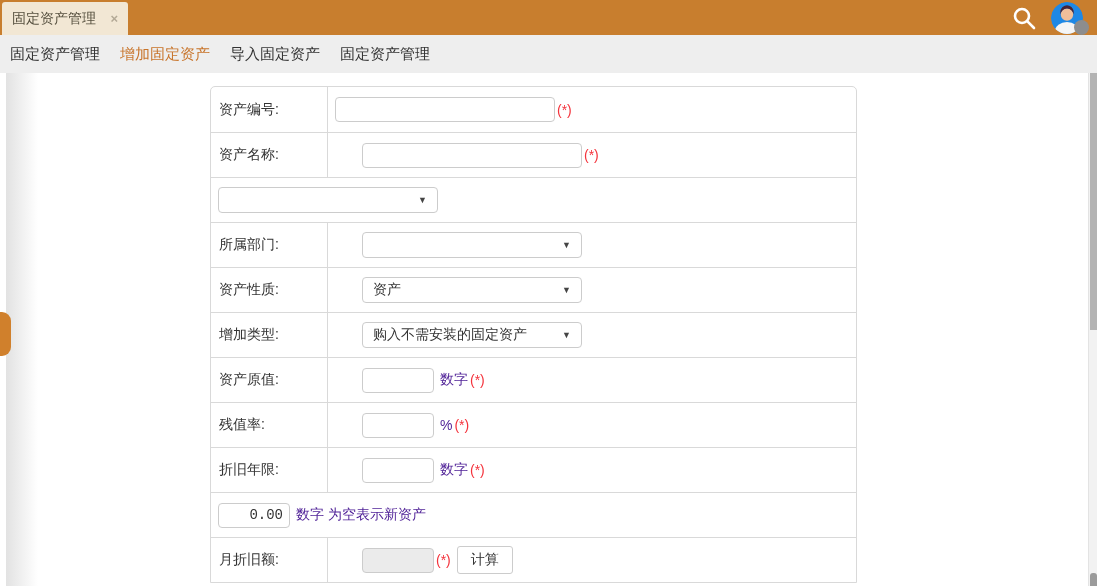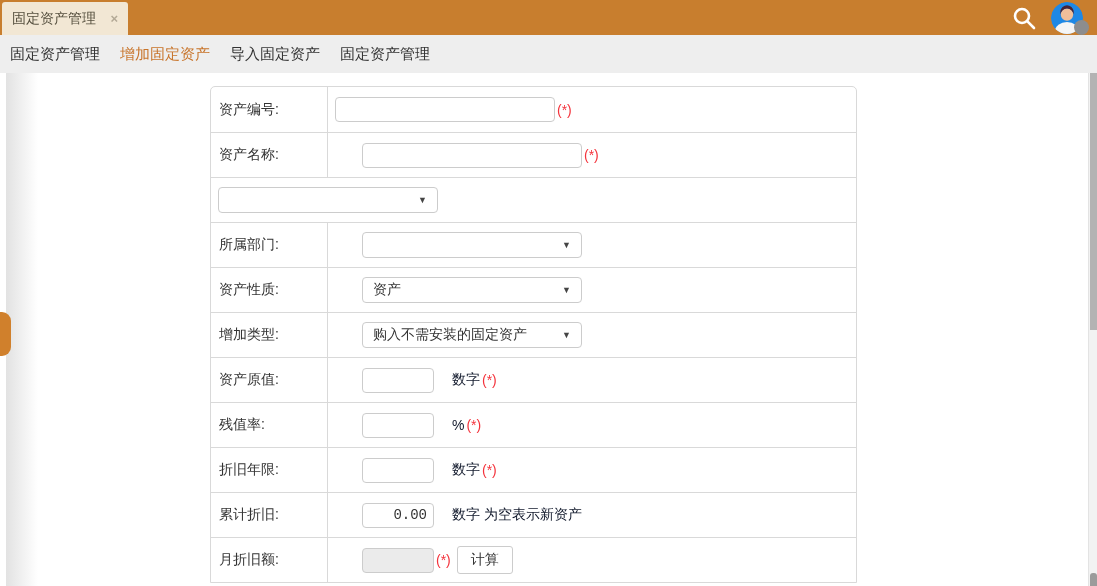--- a/index.html
+++ b/index.html
@@ -53,21 +53,21 @@
   .num-input.right { text-align:right; }
   .num-input:disabled { background:#ebebeb; }
 
   .select-box { position:relative; width:220px; height:26px; border:1px solid #ccc;
     border-radius:4px; background:#fff; display:flex; align-items:center;
     padding:0 24px 0 10px; font-size:14px; color:#333; cursor:pointer; }
   .select-arrow { position:absolute; right:10px; top:50%; transform:translateY(-50%);
     font-size:9px; color:#444; }
 
   .req { color:#f4333c; font-size:14px; margin-left:2px; white-space:nowrap; }
-  .suffix { font-size:14px; color:#0f172a; margin-left:18px; white-space:nowrap; }
+  .suffix { font-size:14px; color:#4c1d95; margin-left:6px; white-space:nowrap; }
   .calc-btn { height:28px; padding:0 13px; margin-left:6px; background:#fff;
     border:1px solid #ccc; border-radius:3px; font-size:14px; color:#333;
     font-family:inherit; cursor:pointer; }
 </style>
 </head>
 <body>
 
 <div class="header">
   <div class="tab">
     <span>固定资产管理</span>
@@ -186,21 +186,20 @@
     <div class="form-row">
       <div class="label-cell">折旧年限:</div>
       <div class="field-cell">
         <input class="num-input" type="text" style="">
         <span class="suffix">数字</span>
           <span class="req">(*)</span>
       </div>
     </div>
 
     <div class="form-row">
-      <div class="label-cell">累计折旧:</div>
       <div class="field-cell">
         <input class="num-input right" type="text" value="0.00" style="">
         <span class="suffix">数字 为空表示新资产</span>
       </div>
     </div>
 
     <div class="form-row">
       <div class="label-cell">月折旧额:</div>
       <div class="field-cell">
         <input class="num-input" type="text" disabled="" style="">

